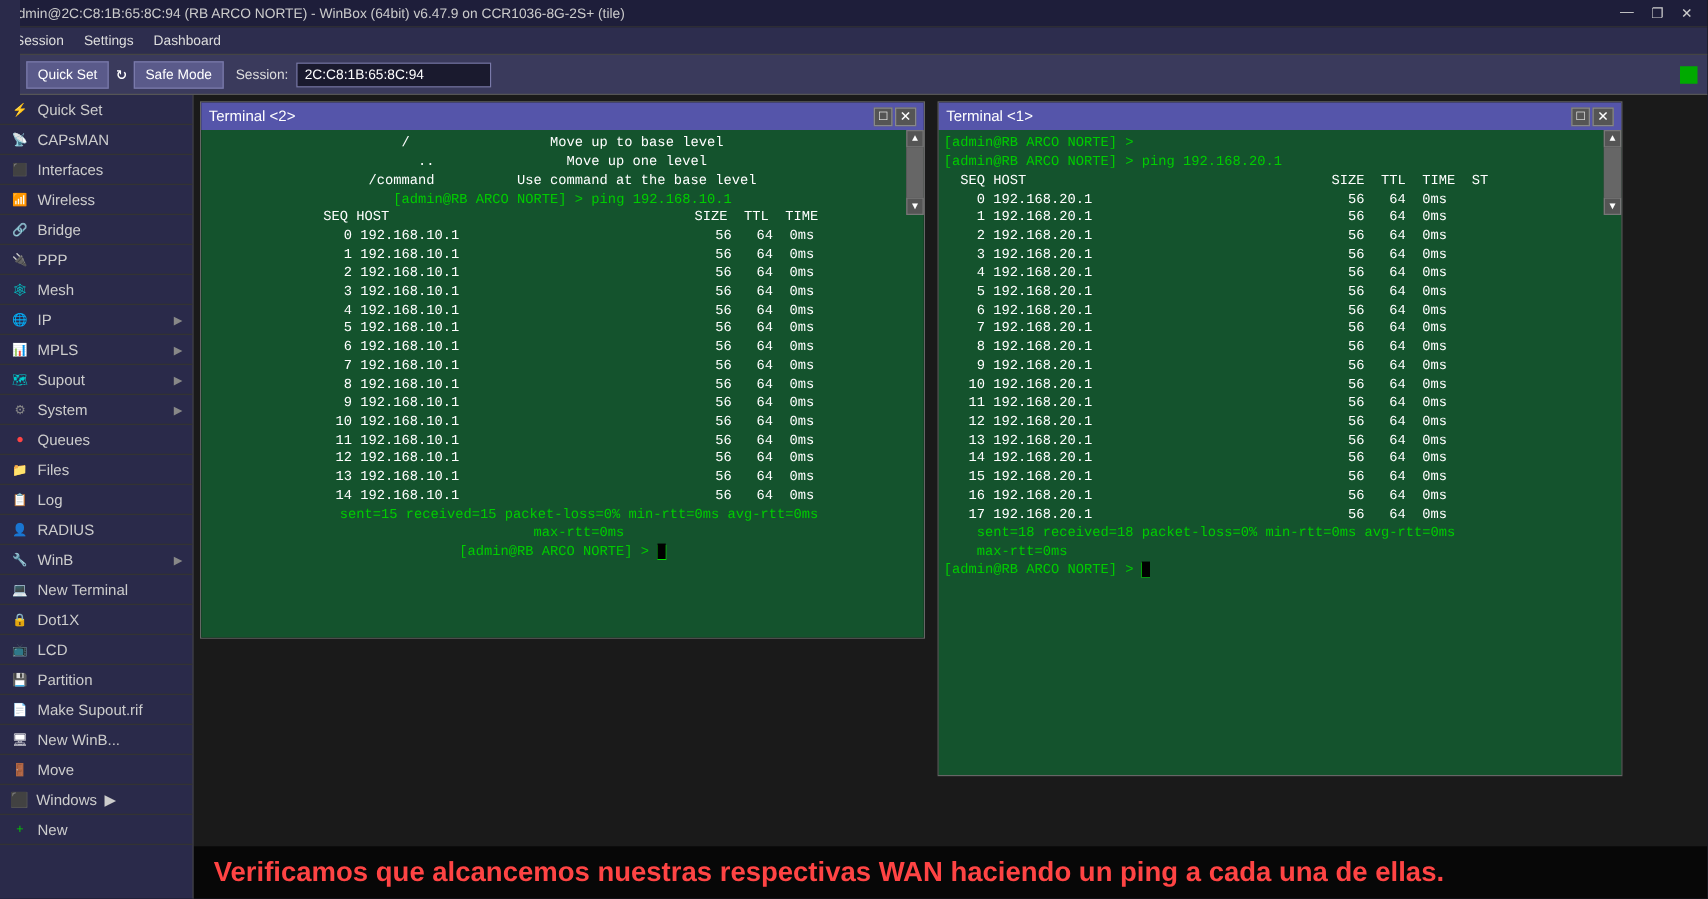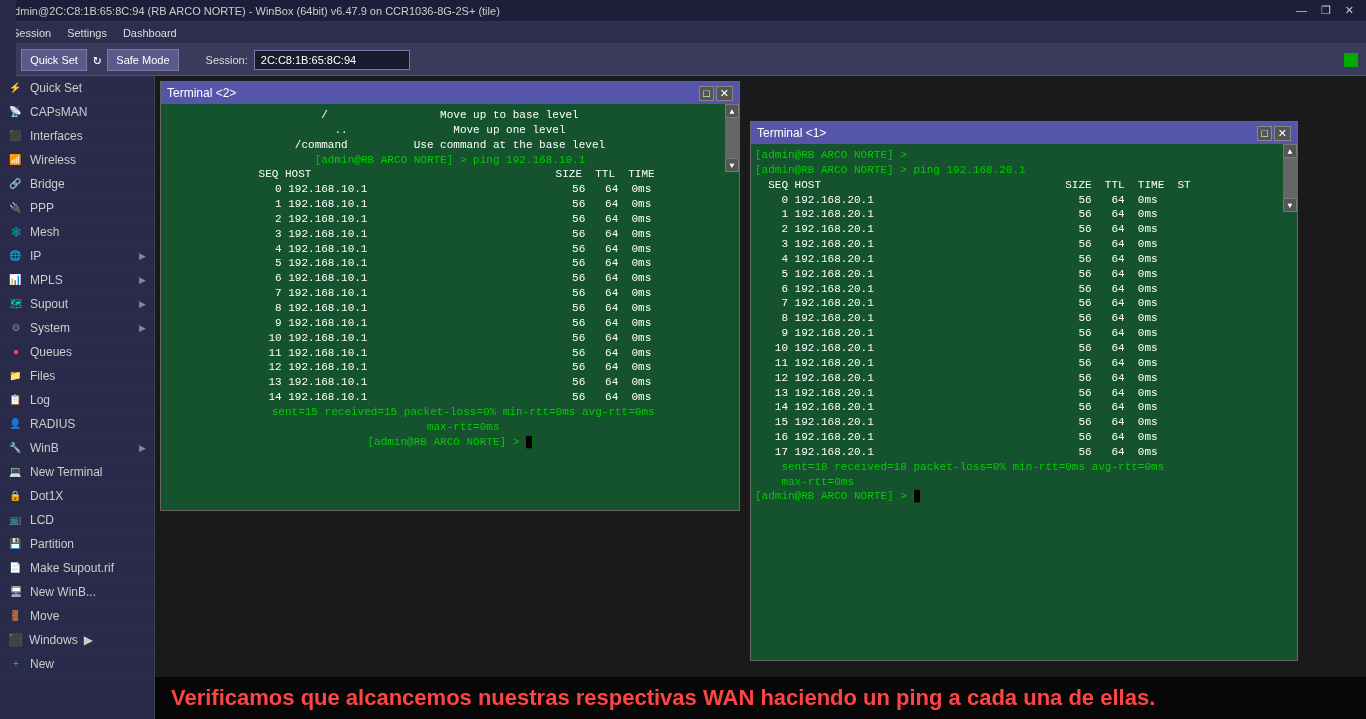--- a/index.html
+++ b/index.html
@@ -43,21 +43,21 @@
     .toolbar-btn {
       background: #5a5a8a;
       border: 1px solid #7a7aaa;
       color: #fff;
       font-size: 11px;
       font-family: Arial, sans-serif;
       padding: 2px 8px;
       cursor: pointer;
       height: 22px;
     }
-    .toolbar-session { color: #ddd; font-size: 11px; font-family: Arial, sans-serif; margin-left: 21px; }
+    .toolbar-session { color: #ddd; font-size: 11px; font-family: Arial, sans-serif; margin-left: 4px; }
     .session-box { background: #1a1a2e; border: 1px solid #7a7aaa; color: #fff; font-size: 11px; font-family: Arial, sans-serif; padding: 1px 6px; height: 20px; }
 
     
     .main-layout { display: flex; height: calc(719px - 76px); }
 
     
     .sidebar {
       width: 155px;
       background: #2a2a4a;
       border-right: 1px solid #444;
@@ -384,21 +384,21 @@
         <div class="terminal-scrollbar">
           <div class="scroll-btn">▲</div>
           <div class="scroll-track">
             <div class="scroll-thumb"></div>
           </div>
           <div class="scroll-btn">▼</div>
         </div>
       </div>
     </div>
 
-    <div class="terminal-window" style="left: 595px; top: 5px; width: 548px; height: 540px; margin-top: 40px;">
+    <div class="terminal-window" style="left: 595px; top: 5px; width: 548px; height: 540px;">
       <div class="terminal-titlebar" style="background: #5555aa;">
         <span>Terminal &lt;1&gt;</span>
         <div class="terminal-titlebar-controls">
           <span class="terminal-ctrl-btn">□</span>
           <span class="terminal-ctrl-btn">✕</span>
         </div>
       </div>
       <div style="display:flex; height: calc(100% - 22px);">
         <div class="terminal-body" style="flex:1; overflow:hidden;">
 <pre><span class="term-green">[admin@RB ARCO NORTE] &gt;

